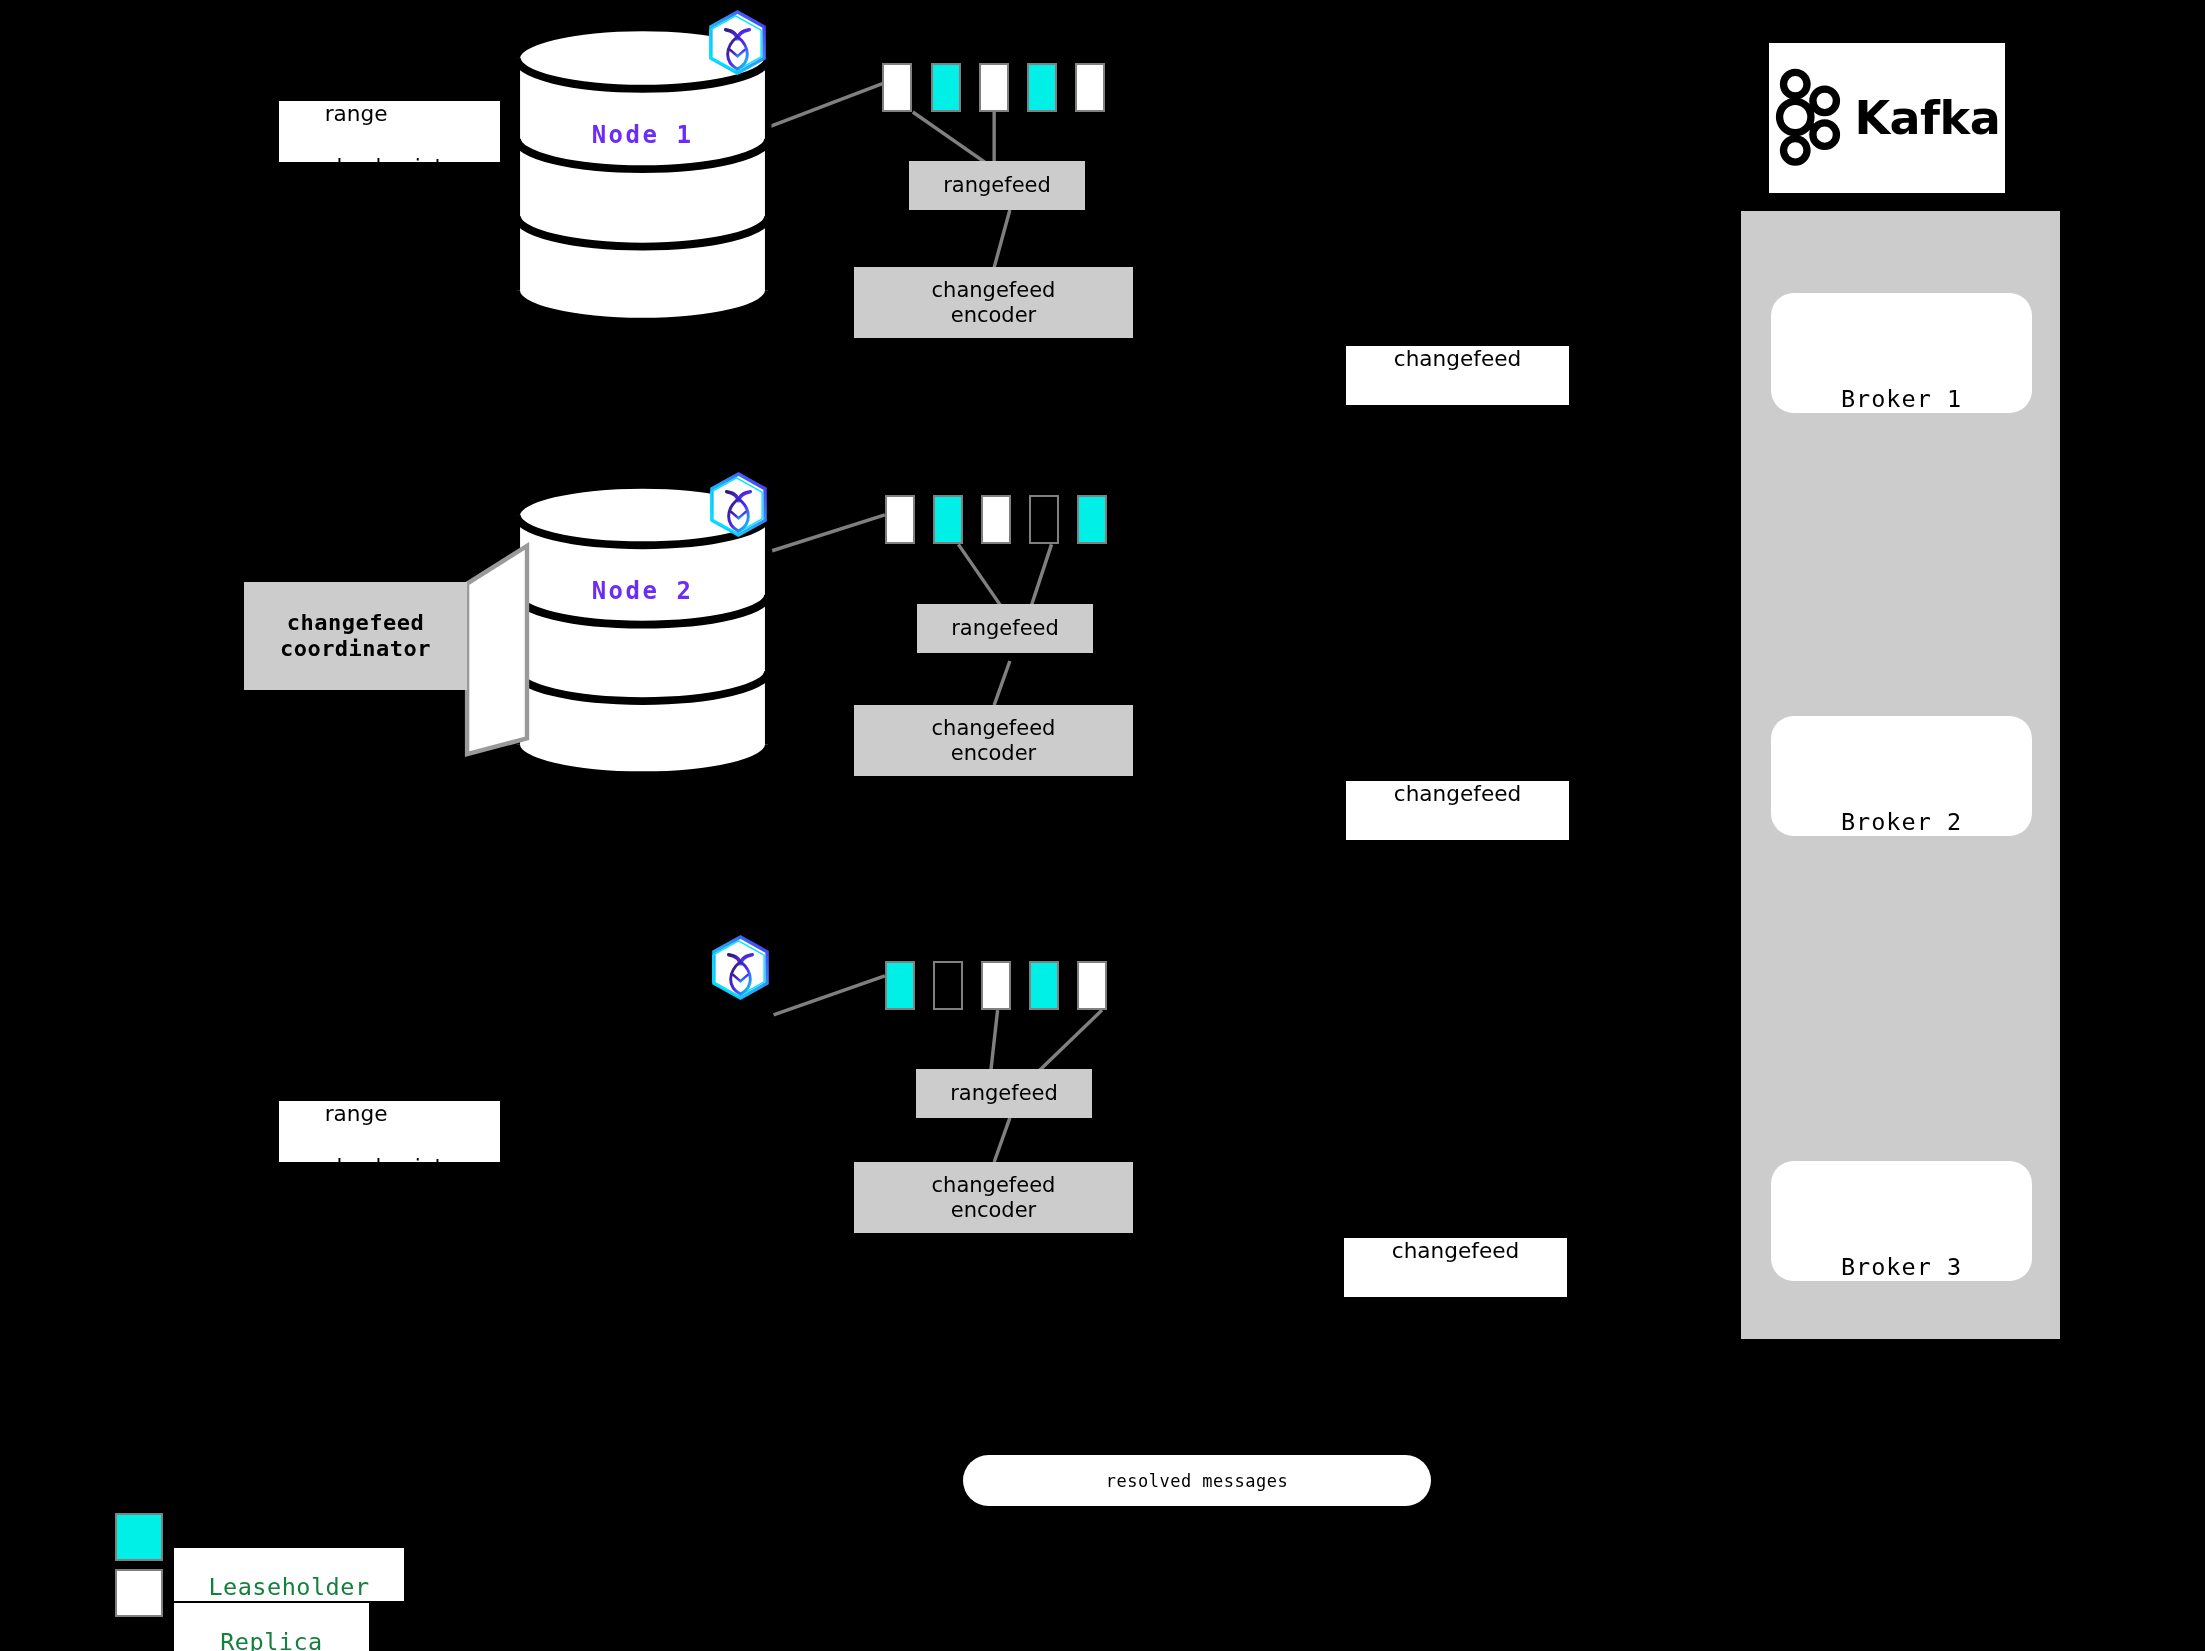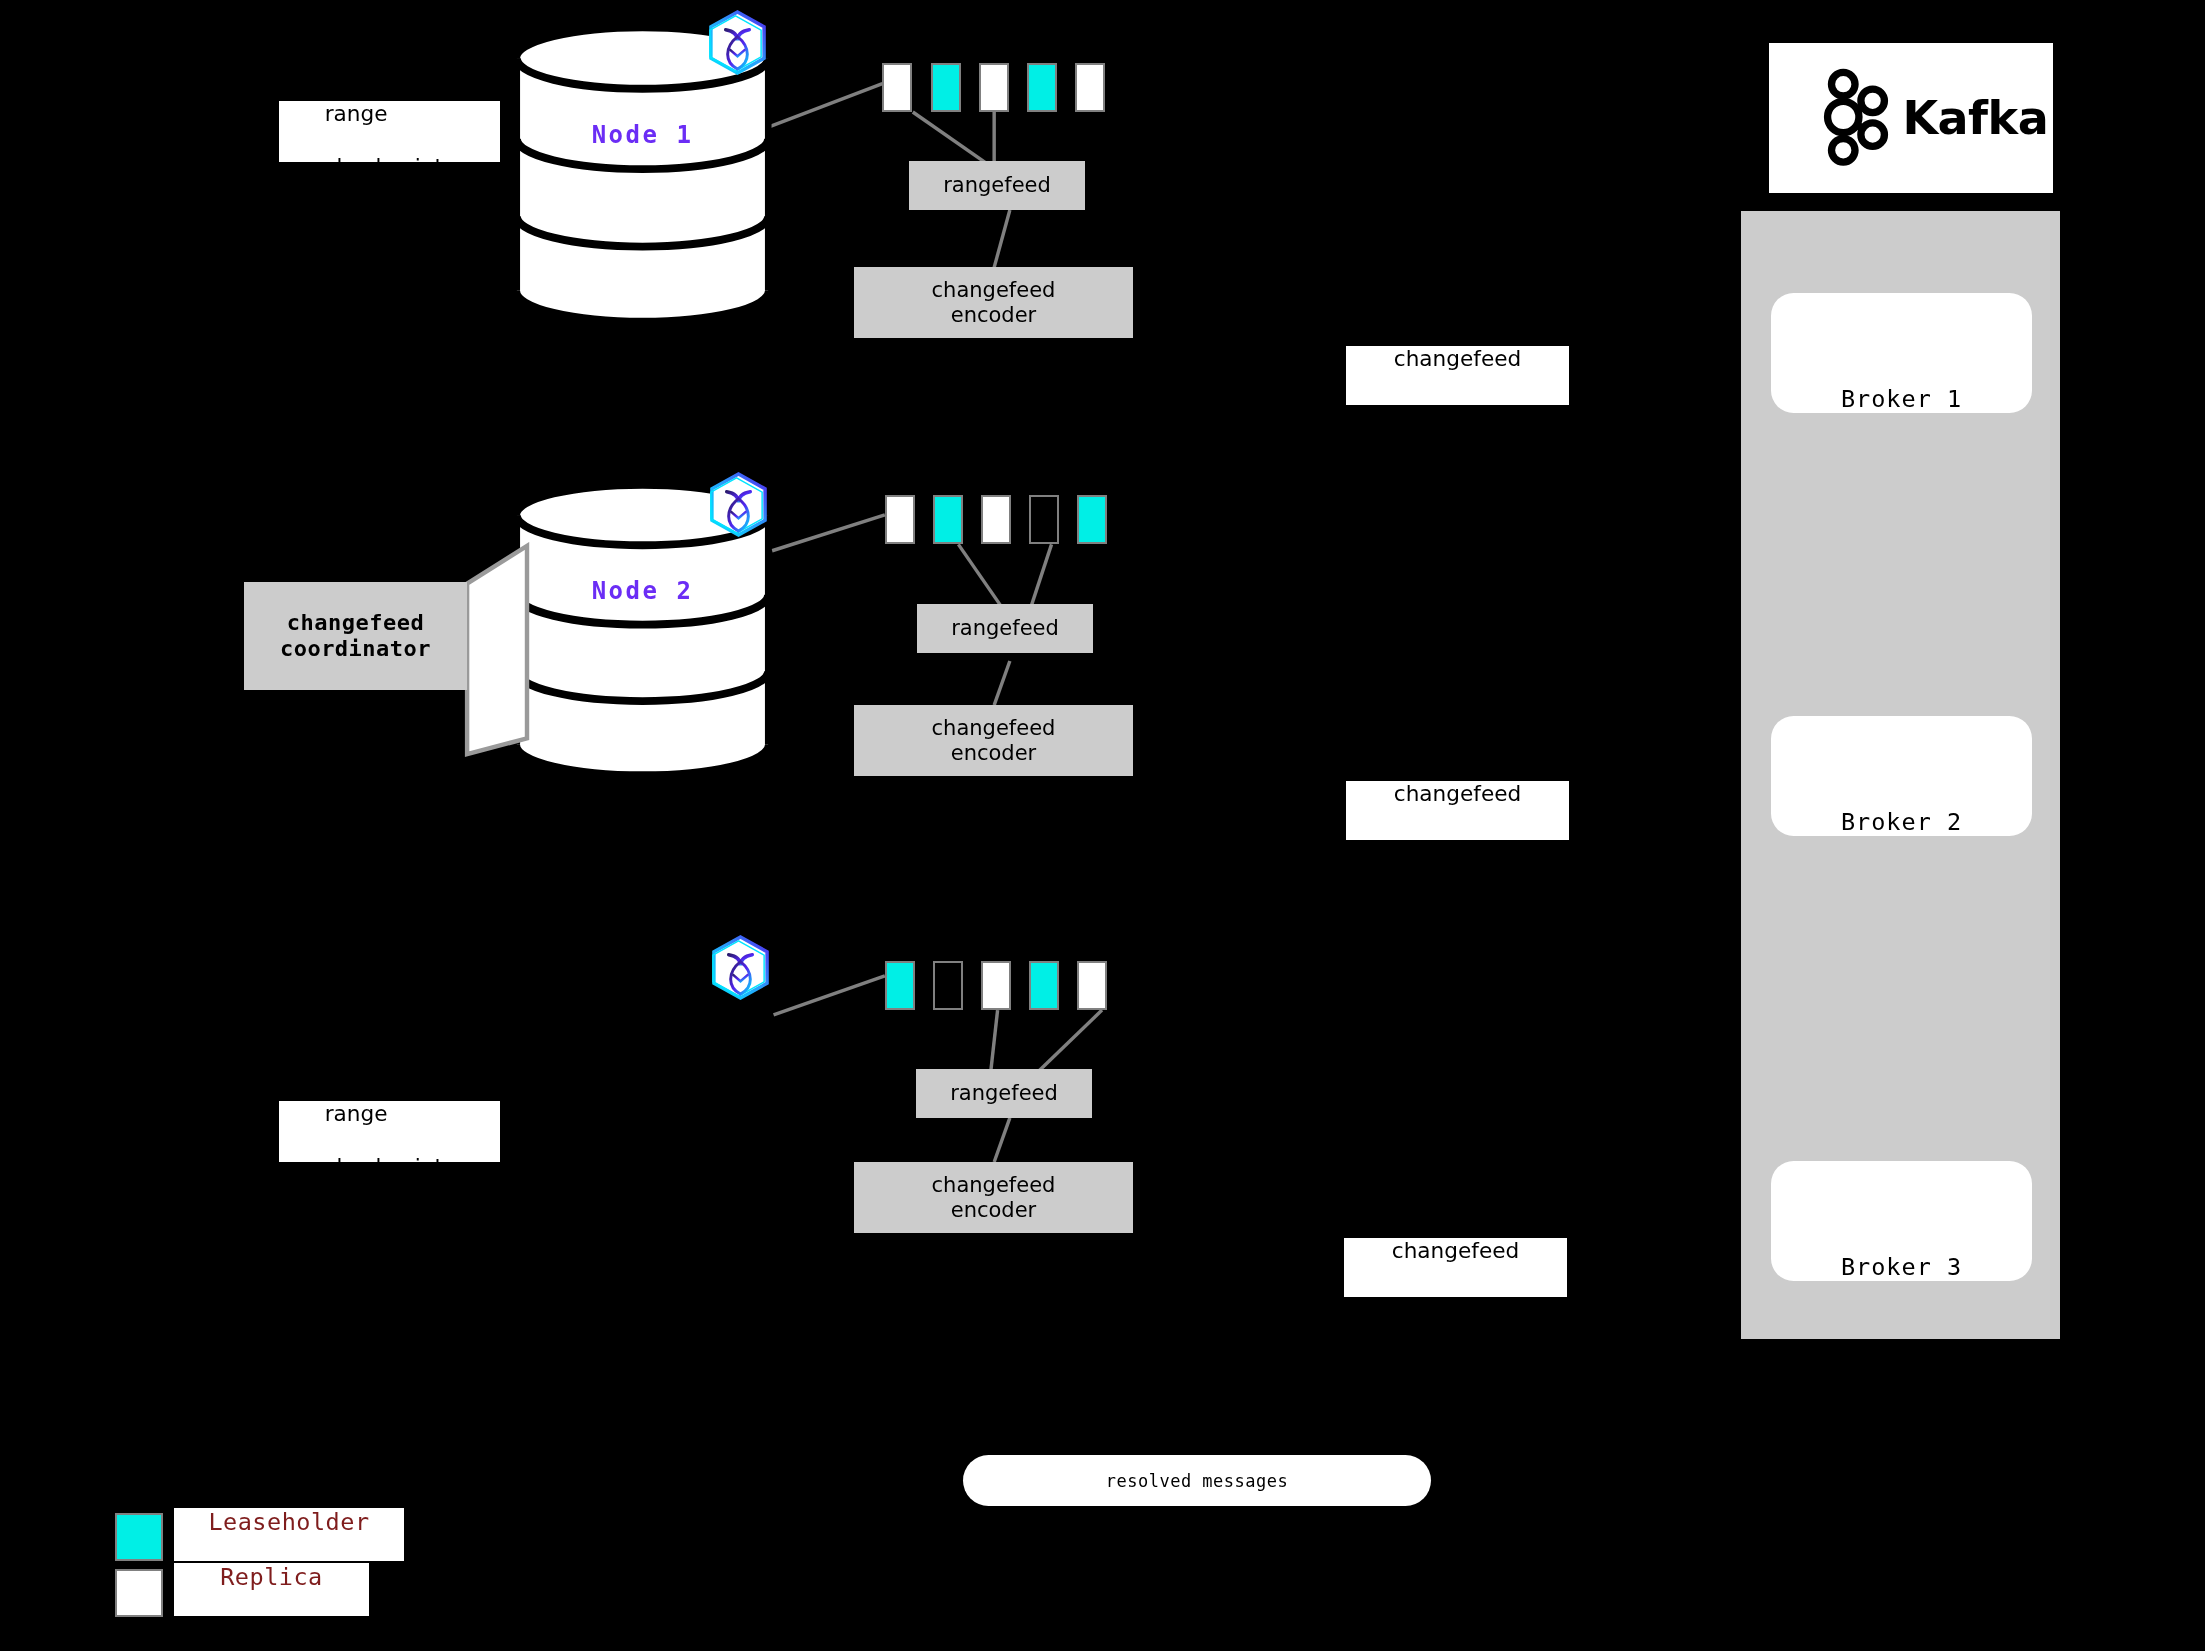--- a/index.html
+++ b/index.html
@@ -127,26 +127,27 @@
 
   
   .legend-sw{
     position:absolute;
     border:2.5px solid #808080;
     box-sizing:border-box;
   }
   .legend-label{
     position:absolute;
     background:#ffffff;
-    color:#7f1d1d;
+    color:#15803d;
     font-family:"DejaVu Sans Mono", monospace;
     font-size:23.5px;
     letter-spacing:0.5px;
-    display:flex;align-items:flex-start;justify-content:center;
+    display:flex;align-items:flex-end;justify-content:center;
     white-space:nowrap;
+    margin-top:40px;
   }
 
   svg.ov{position:absolute;left:0;top:0;pointer-events:none;}
 </style>
 </head>
 <body>
 
 <div id="stage">
 
   <svg class="ov" width="2205" height="1652" viewBox="0 0 4498 3369">
@@ -337,21 +338,21 @@
 
   <div class="wbox" style="left:1344px;top:1238px;width:223px;height:59px;">
     <span>
       <span>changefeed</span><br>
       <span>messages</span>
     </span>
   </div>
 
   <div class="kafka-panel" style="left:1741px;top:211px;width:319px;height:1128px;"></div>
 
-  <div class="kafka-card" style="left:1769px;top:43px;width:236px;height:150px;padding-left:48px;">
+  <div class="kafka-card" style="left:1769px;top:43px;width:236px;height:150px;">
     <span style="display:block;">
       <svg width="68" height="98" viewBox="0 0 138 200">
         <g stroke="#000" stroke-width="15" fill="none">
           <circle cx="43" cy="33" r="24"></circle>
           <circle cx="43" cy="100" r="32"></circle>
           <circle cx="43" cy="168" r="24"></circle>
           <circle cx="103" cy="67" r="24"></circle>
           <circle cx="103" cy="136" r="24"></circle>
           <line x1="43" y1="57" x2="43" y2="68"></line>
           <line x1="43" y1="132" x2="43" y2="144"></line>

